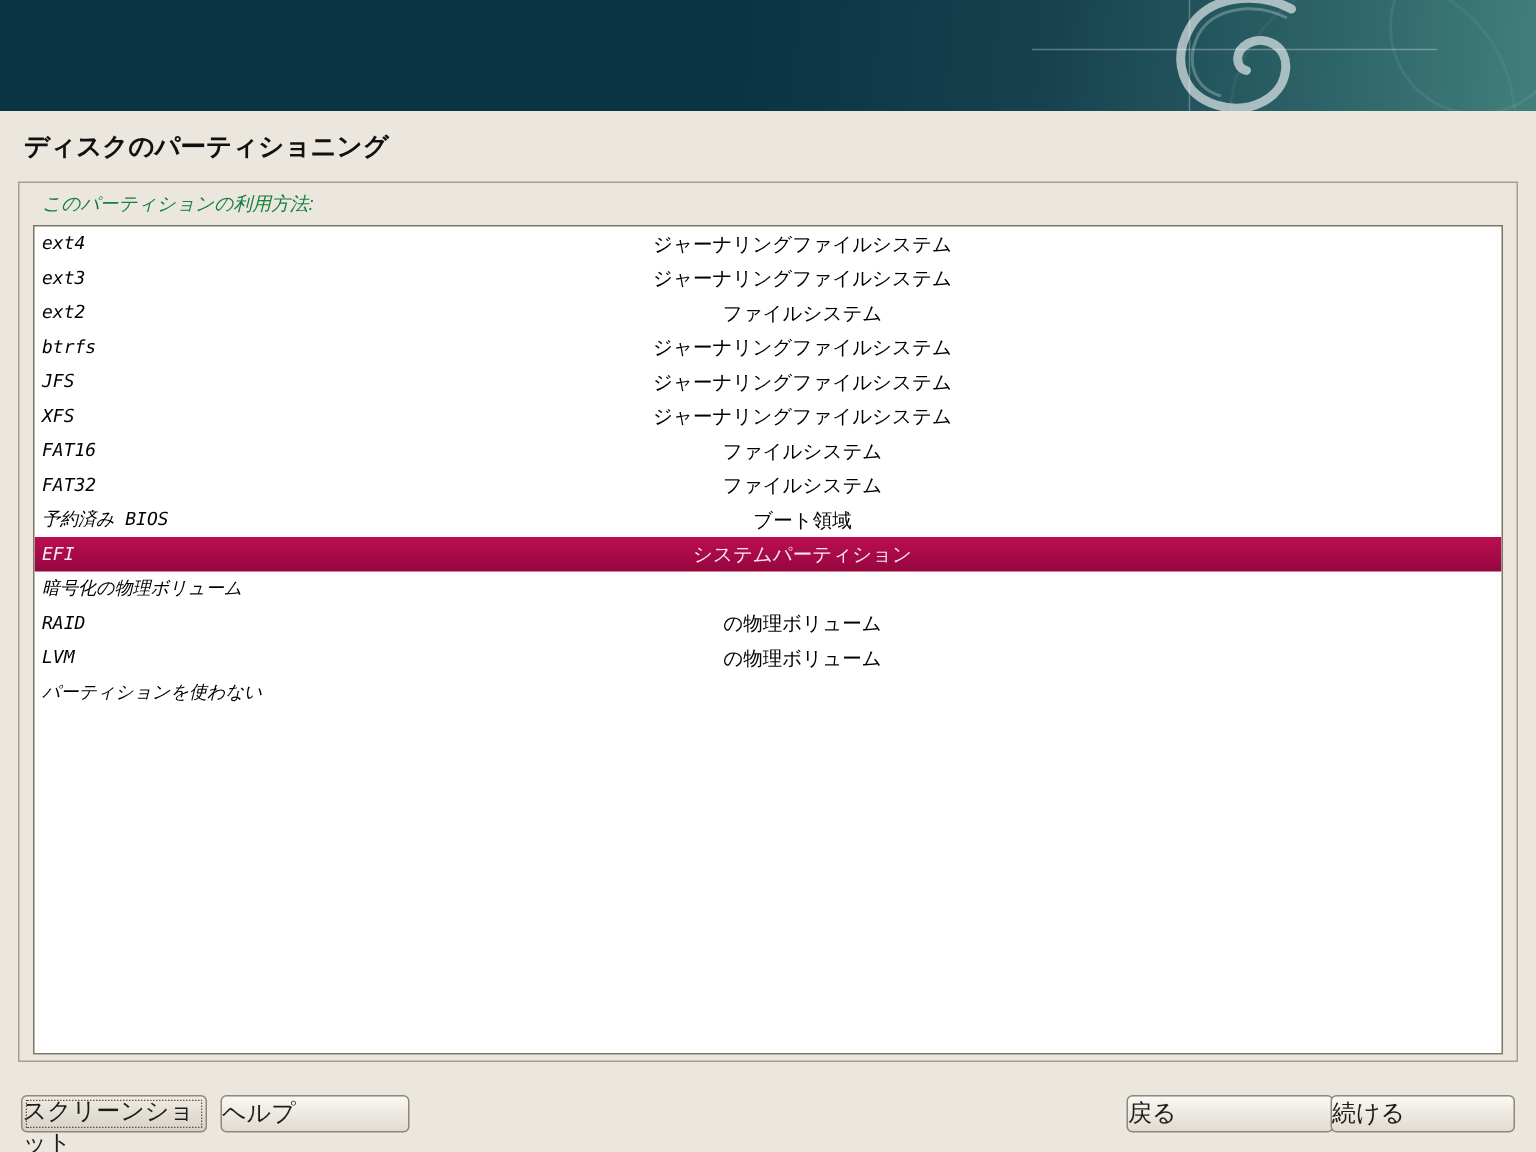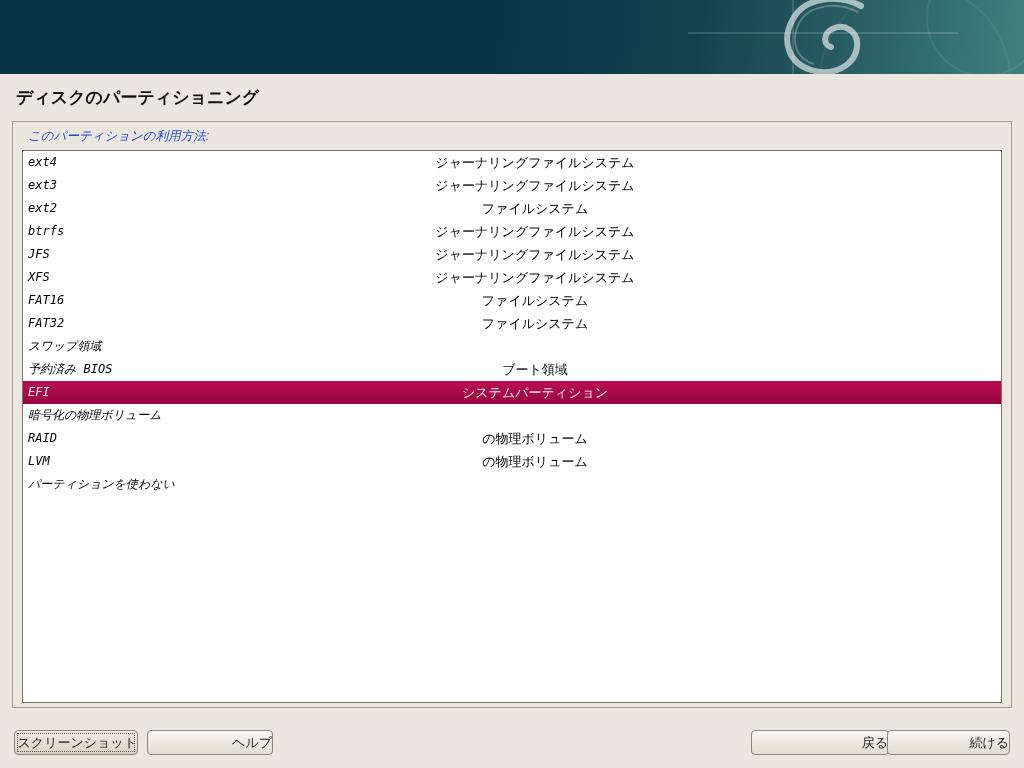--- a/index.html
+++ b/index.html
@@ -34,21 +34,21 @@
   }
 
   
   .panel {
     position:absolute; left:12px; top:121px;
     width:998px; height:585px;
     border:1px solid #a59e90;
   }
   .panel-label {
     position:absolute; left:15px; top:6px;
-    font-style:italic; font-size:12.5px; color:#1d4ed8;
+    font-style:italic; font-size:12.5px; color:#15803d;
   }
   .listbox {
     position:absolute; left:9px; top:28px;
     width:978px; height:551px;
     border:1px solid #7d7668; background:#ffffff;
     overflow:hidden;
   }
   .row { position:relative; height:23px; line-height:23px; cursor:default; }
   .row .name {
     position:absolute; left:5px; top:0;
@@ -63,21 +63,21 @@
     background:linear-gradient(to bottom, var(--sel-top) 0%, var(--sel-bottom) 100%);
   }
   .row.selected .name, .row.selected .desc { color:#f6e9ef; }
 
   
   .btn {
     position:absolute; height:25px; box-sizing:border-box;
     border:1px solid #8e877a; border-radius:4px;
     background:linear-gradient(to bottom,#faf8f4 0%,#efebe3 45%,#e1dcd1 100%);
     font-family:"Liberation Sans", sans-serif;
-    font-size:13px; color:#1c1c1c; text-align:right; padding:0;
+    font-size:16px; color:#1c1c1c; text-align:left; padding:0;
   }
   .btn.focused {
     background:linear-gradient(to bottom,#f0ece5 0%,#e5e0d6 45%,#d8d2c6 100%);
     outline:1px dotted #5a554d; outline-offset:-4px;
   }
   #btn-screenshot { left:14px;  top:730px; width:124px; }
   #btn-help       { left:147px; top:730px; width:126px; }
   #btn-back       { left:751px; top:730px; width:138px; }
   #btn-continue   { left:887px; top:730px; width:123px; }
 </style>
@@ -131,23 +131,20 @@
       </div>
       <div class="row">
         <span class="name">FAT16</span>
         <span class="desc">ファイルシステム</span>
       </div>
       <div class="row">
         <span class="name">FAT32</span>
         <span class="desc">ファイルシステム</span>
       </div>
       <div class="row">
-        <span class="name">スワップ領域</span>
-      </div>
-      <div class="row">
         <span class="name">予約済み BIOS</span>
         <span class="desc">ブート領域</span>
       </div>
       <div class="row selected">
         <span class="name">EFI</span>
         <span class="desc">システムパーティション</span>
       </div>
       <div class="row">
         <span class="name">暗号化の物理ボリューム</span>
       </div>

